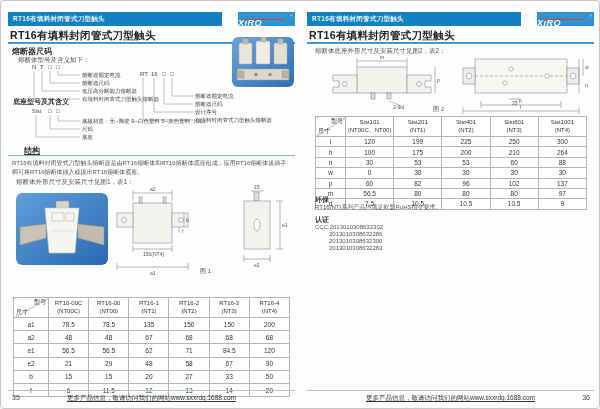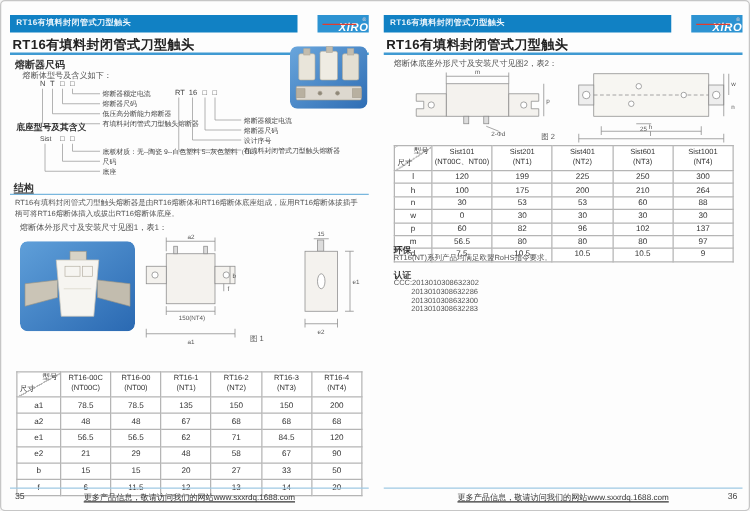--- a/index.html
+++ b/index.html
@@ -4,21 +4,21 @@
 <style>
   * { margin:0; padding:0; box-sizing:border-box; }
   html,body { width:600px; height:409px; background:#f4f4f4; font-family:"Liberation Sans",sans-serif; }
   .spread { position:relative; width:600px; height:409px; background:#fdfdfd; border:1px solid #c6c6c6; border-radius:4px; overflow:hidden; }
   .page { position:absolute; top:8px; width:287px; height:393px; background:#fdfdfd; }
   .page-left  { left:7px; }
   .page-right { left:306px; }
 
   .hbar { position:absolute; top:3px; left:0; width:100%; height:14px; display:flex; }
   .hbar-title { flex:1; background:#1181c4; color:#eaf4fb; font-size:6.5px; font-weight:bold; line-height:14px; padding-left:5px; letter-spacing:.3px; }
-  .logo-box { width:41px; height:14px; background:#2d93d2; margin-left:16px; position:relative; text-align:right; }
+  .logo-box { width:57px; height:14px; background:#2d93d2; margin-left:16px; position:relative; text-align:left; }
   .logo-text { color:#fff; font-size:9px; font-weight:bold; font-style:italic; line-height:14px; letter-spacing:.5px; }
   .logo-strike { position:absolute; left:4px; right:10px; top:7px; height:1px; background:#e23d2e; }
   .logo-reg { position:absolute; right:2px; top:1px; color:#ffd9d4; font-size:4px; }
 
   .ptitle { position:absolute; top:20px; left:2px; font-size:10.5px; font-weight:bold; color:#222; letter-spacing:.3px; }
   .trule { position:absolute; top:33px; left:0; width:100%; height:2px; background:#3f9ad2; }
 
   .sec-h { position:absolute; font-size:8px; font-weight:bold; color:#333; }
   .sub-t { position:absolute; font-size:6.5px; color:#555; }
   .body-t { position:absolute; font-size:6px; color:#555; line-height:1.55; }
@@ -131,21 +131,21 @@
       </g>
       <g stroke="#a59d8e" stroke-width=".5">
         <rect x="5" y="32" width="52" height="11" rx="1" fill="#ddd8cf"></rect>
         <rect x="5" y="34" width="7" height="7" fill="#b8b0a0"></rect>
         <rect x="50" y="34" width="7" height="7" fill="#b8b0a0"></rect>
         <circle cx="24" cy="37.5" r="1.6" fill="#8f8878"></circle>
         <circle cx="38" cy="37.5" r="1.6" fill="#8f8878"></circle>
       </g>
     </svg>
 
-    <div class="sec-h" style="top:136px;left:3px;text-decoration:underline;">结构</div>
+    <div class="sec-h" style="top:136px;left:16px;text-decoration:underline;">结构</div>
     <div class="rule-thin" style="top:146px;left:0;width:287px;"></div>
     <div class="body-t" style="top:150px;left:4px;width:279px;">RT16有填料封闭管式刀型触头熔断器是由RT16熔断体和RT16熔断体底座组成，应用RT16熔断体拔插手柄可将RT16熔断体插入或拔出RT16熔断体底座。</div>
     <div class="sub-t" style="top:169px;left:8px;">熔断体外形尺寸及安装尺寸见图1，表1：</div>
 
     <svg class="photo" style="left:8px;top:184px;" width="92" height="72" viewBox="0 0 92 72">
       <defs>
         <linearGradient id="g2" x1="0" y1="0" x2="1" y2="1">
           <stop offset="0" stop-color="#5f9fd9"></stop>
             <stop offset="1" stop-color="#2a69b2"></stop>
         </linearGradient>

